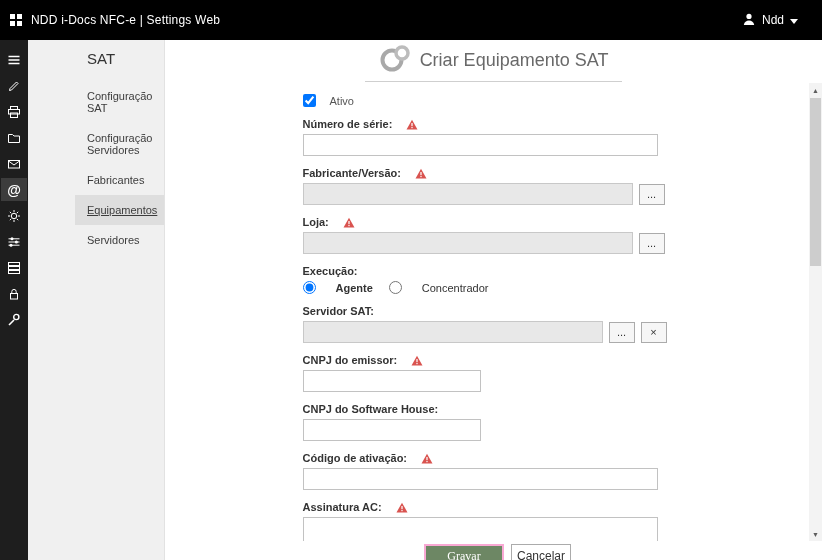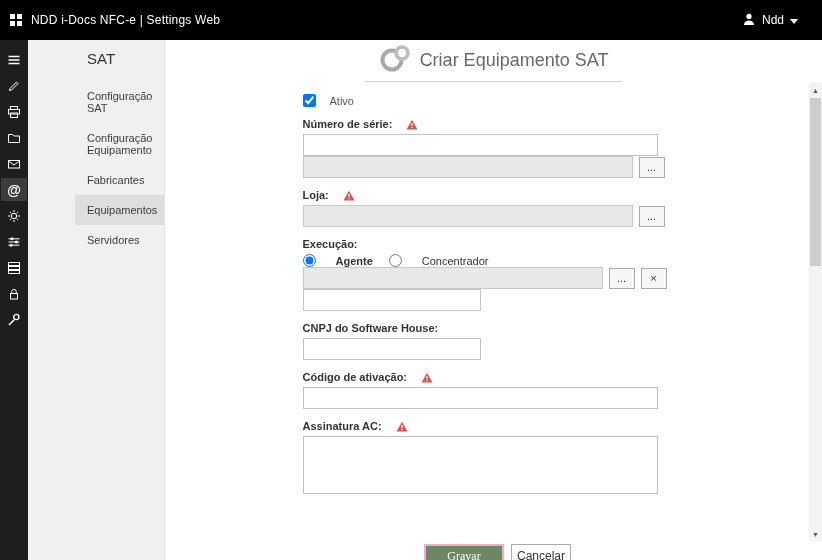--- a/index.html
+++ b/index.html
@@ -27,21 +27,21 @@
   .rail-icon { width:26px; height:23px; display:flex; align-items:center;
     justify-content:center; color:#e6e6e6; cursor:pointer; }
   .rail-icon.active { background:#3c3c3c; }
   .rail-icon svg { display:block; }
   .at-glyph { font-size:14px; color:#fff; font-weight:bold; }
 
   
   .subnav { width:137px; background:#f0f0f0; flex:none; border-right:1px solid #e2e2e2;padding-left:47px; }
   .subnav-title { font-size:15px; color:#333; padding:10px 12px 14px; }
   .subnav-item { font-size:11px; color:#3c3c3c; padding:9px 12px; cursor:pointer; }
-  .subnav-item.active { background:#dedede; }
+  .subnav-item.active { background:#dedede;text-decoration:underline; }
 
   
   .main { flex:1; background:#fff; display:flex; flex-direction:column; position:relative;align-items:center; }
   .main-header { height:42px; display:flex; align-items:center; gap:9px;
     padding:0 14px; border-bottom:1px solid #cfcfcf; flex:none; }
   .main-title { font-size:18px; color:#696969; }
   .content { flex:1; overflow:hidden; padding:8px 30px 0 12px; position:relative; }
 
   .check-row { display:flex; align-items:center; gap:14px; font-size:11px;
     color:#555; margin:4px 0 2px; }
@@ -172,21 +172,21 @@
       <svg width="14" height="14" viewBox="0 0 14 14">
           <path d="M2 12l5-5" stroke="#fff" stroke-width="1.6"></path>
           <circle cx="9.3" cy="4" r="2.6" fill="none" stroke="#fff" stroke-width="1.4"></circle>
         </svg>
     </div>
   </div>
 
   <div class="subnav">
     <div class="subnav-title">SAT</div>
     <div class="subnav-item">Configuração SAT</div>
-    <div class="subnav-item">Configuração Equipamento</div>
+    <div class="subnav-item">Configuração Servidores</div>
     <div class="subnav-item">Fabricantes</div>
     <div class="subnav-item active">Equipamentos</div>
     <div class="subnav-item">Servidores</div>
   </div>
 
   <div class="main">
     <div class="main-header">
       <span>
         <svg width="32" height="30" viewBox="0 0 32 30">
             <circle cx="13" cy="16" r="9.5" fill="none" stroke="#a9a9a9" stroke-width="4"></circle>
@@ -208,20 +208,30 @@
         <span class="req-icon">
           <svg width="12" height="11" viewBox="0 0 12 11">
               <path d="M6 .7 11.5 10.4H.5z" fill="#d9534f"></path>
               <rect x="5.4" y="4" width="1.2" height="3.2" fill="#fff"></rect>
               <rect x="5.4" y="8" width="1.2" height="1.2" fill="#fff"></rect>
             </svg>
         </span>
       </div>
       <input class="ti w-serial" type="text" value="" style="">
 
+      <div class="field-label">
+        <span>Fabricante/Versão:</span>
+        <span class="req-icon">
+          <svg width="12" height="11" viewBox="0 0 12 11">
+              <path d="M6 .7 11.5 10.4H.5z" fill="#d9534f"></path>
+              <rect x="5.4" y="4" width="1.2" height="3.2" fill="#fff"></rect>
+              <rect x="5.4" y="8" width="1.2" height="1.2" fill="#fff"></rect>
+            </svg>
+        </span>
+      </div>
       <div class="input-row">
         <input class="ti w-lookup" type="text" disabled="" value="" style="">
         <button class="mini-btn">...</button>
       </div>
 
       <div class="field-label">
         <span>Loja:</span>
         <span class="req-icon">
           <svg width="12" height="11" viewBox="0 0 12 11">
               <path d="M6 .7 11.5 10.4H.5z" fill="#d9534f"></path>
@@ -242,26 +252,39 @@
         <label class="radio-opt selected">
           <input type="radio" name="execucao" checked="" style="">
           <span>Agente</span>
         </label>
         <label class="radio-opt">
           <input type="radio" name="execucao" style="">
           <span>Concentrador</span>
         </label>
       </div>
 
+      <div class="field-label">
+        <span>Servidor SAT:</span>
+      </div>
       <div class="input-row">
         <input class="ti w-server" type="text" disabled="" value="" style="">
         <button class="mini-btn">...</button>
         <button class="mini-btn">×</button>
       </div>
 
+      <div class="field-label">
+        <span>CNPJ do emissor:</span>
+        <span class="req-icon">
+          <svg width="12" height="11" viewBox="0 0 12 11">
+              <path d="M6 .7 11.5 10.4H.5z" fill="#d9534f"></path>
+              <rect x="5.4" y="4" width="1.2" height="3.2" fill="#fff"></rect>
+              <rect x="5.4" y="8" width="1.2" height="1.2" fill="#fff"></rect>
+            </svg>
+        </span>
+      </div>
       <input class="ti w-cnpj" type="text" value="" style="">
 
       <div class="field-label">
         <span>CNPJ do Software House:</span>
       </div>
       <input class="ti w-cnpj" type="text" value="" style="">
 
       <div class="field-label">
         <span>Código de ativação:</span>
         <span class="req-icon">

